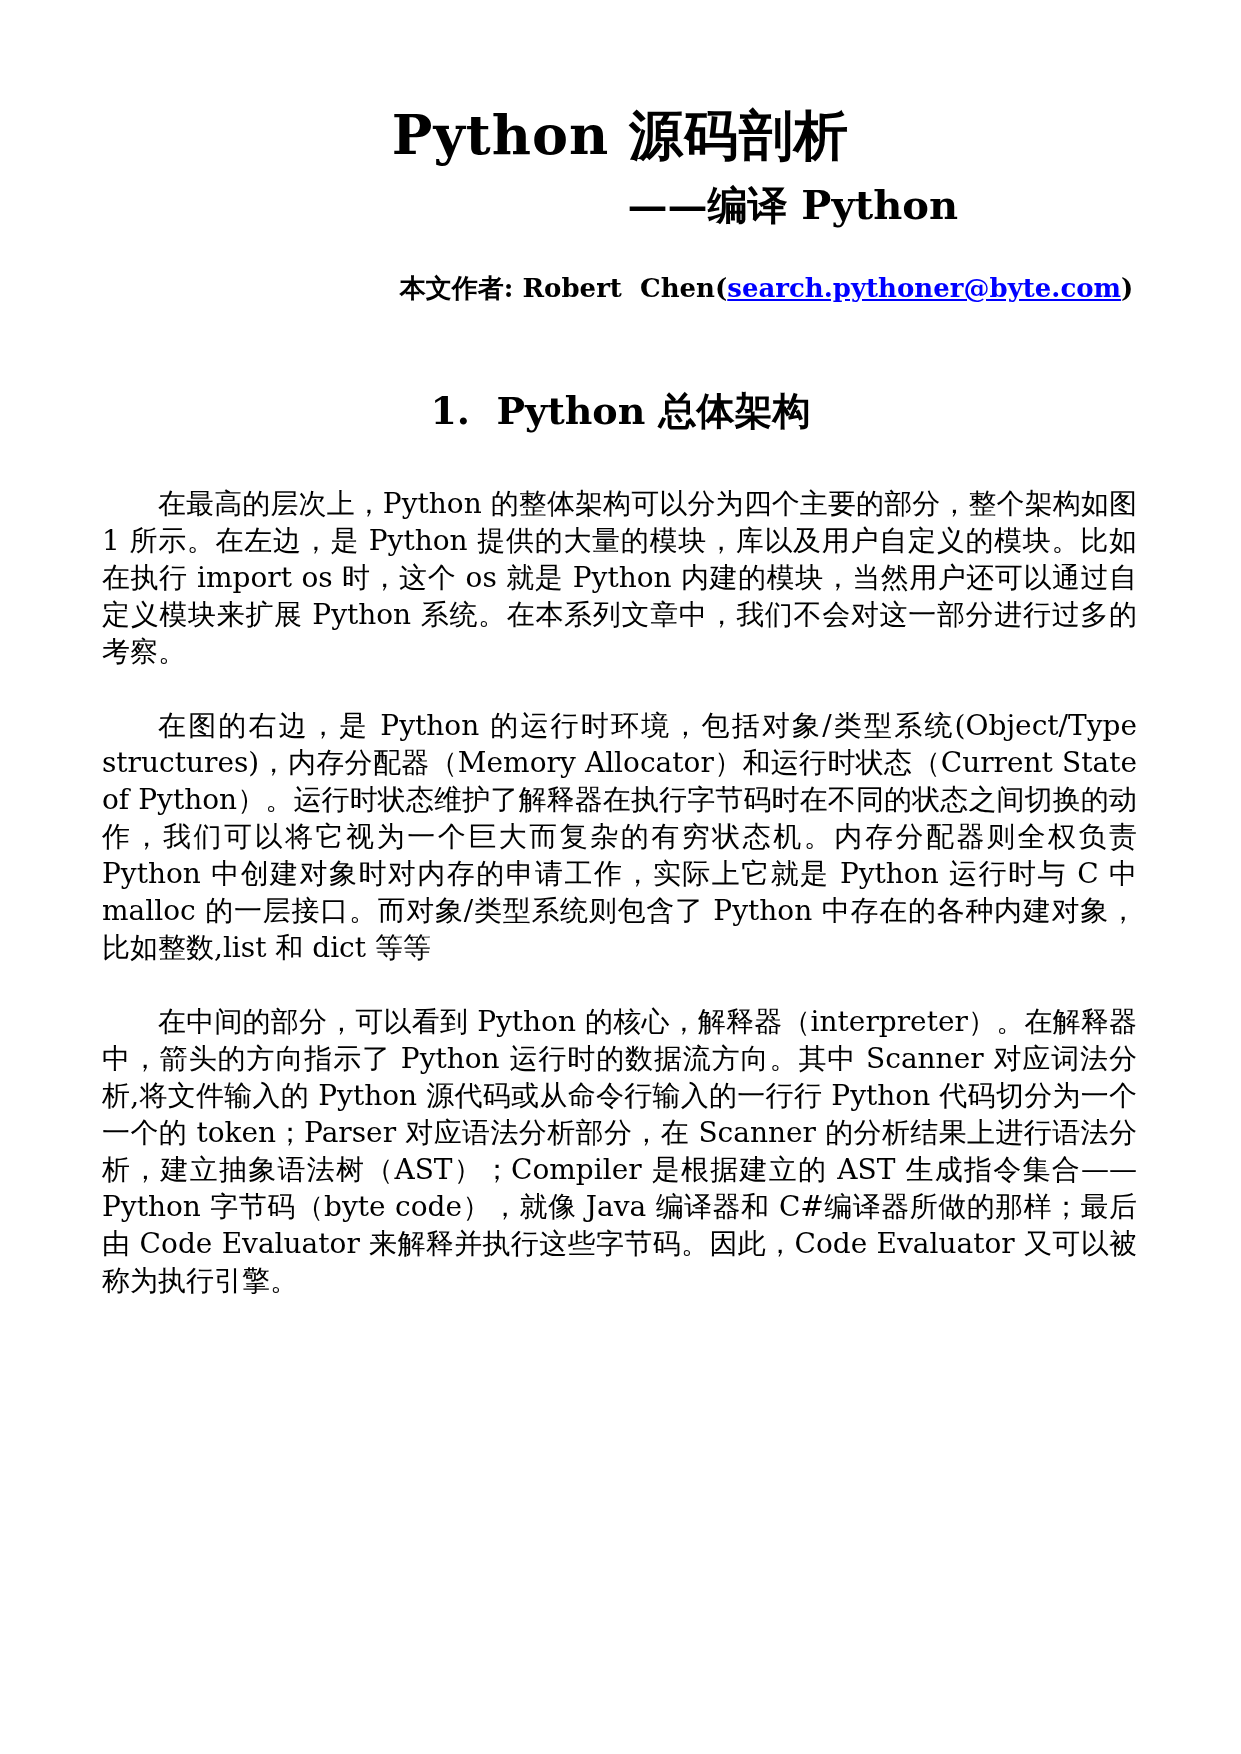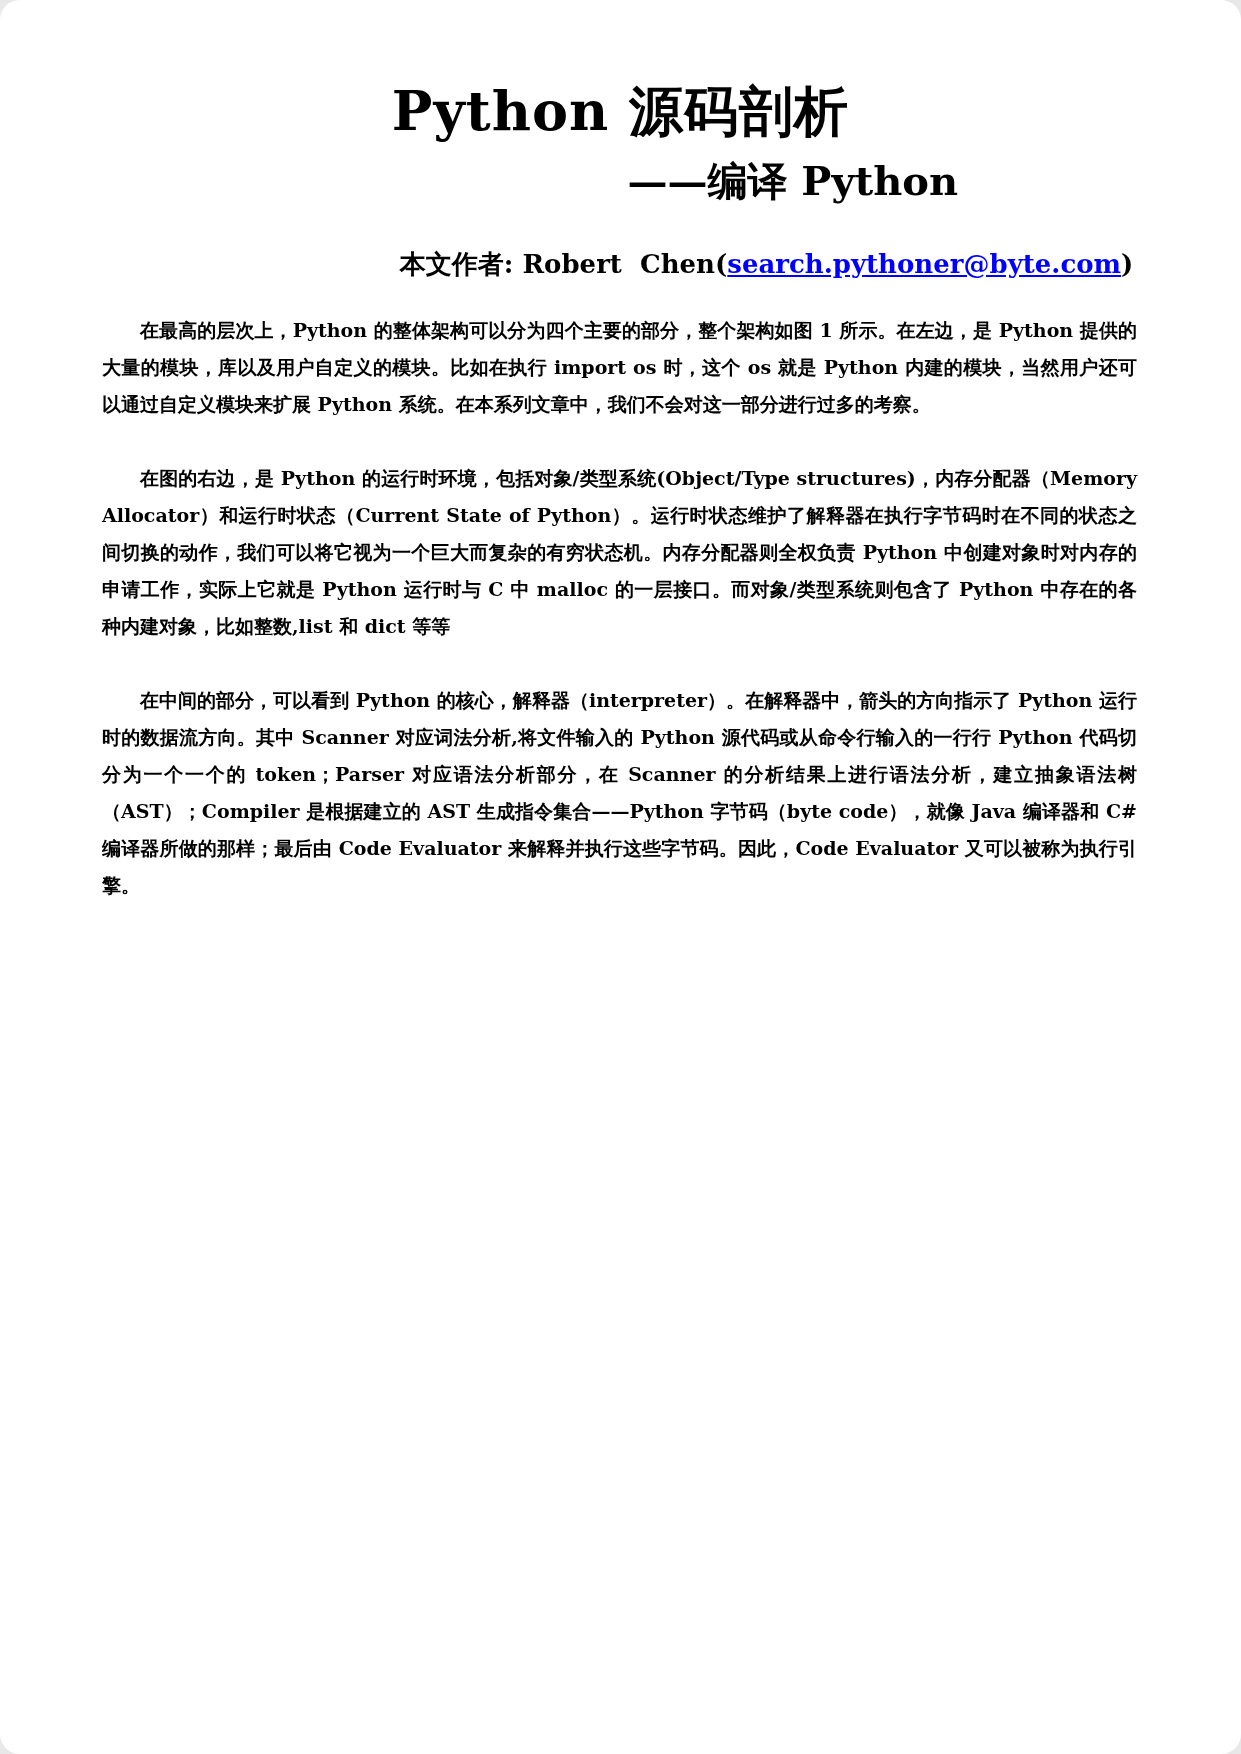--- a/index.html
+++ b/index.html
@@ -3,25 +3,24 @@
 <meta charset="utf-8">
 <style>
   html, body { margin: 0; padding: 0; background: #e8e8e8; }
   .page {
     position: relative;
     width: 1241px;
     height: 1754px;
     margin: 0 auto;
     background: #ffffff;
     box-sizing: border-box;
-    padding-top: 80px;
+    padding-top: 104px;
     overflow: hidden;
     font-family: "DejaVu Serif", "Liberation Serif", serif;
     color: #000000;
-    border-radius: 20px;
   }
   .doc-title {
     margin: 0;
     text-align: center;
     font-size: 54px;
     font-weight: bold;
     line-height: 1.15;
     white-space: pre-wrap;
     letter-spacing: 1px;
   }
@@ -49,40 +48,41 @@
   }
   .section-heading {
     margin: 50px 0 48px 0;
     text-align: center;
     font-size: 38px;
     font-weight: bold;
     white-space: pre-wrap;
   }
   .body-text p {
     margin: 0 104px 37px 102px;
-    font-size: 19px;
+    font-size: 28px;
     line-height: 37px;
     text-indent: 2em;
     text-align: justify;
-    font-weight: bold;
+    font-weight: normal;
   }
 </style>
 </head>
 <body>
 
 <div class="page">
 
   <h1 class="doc-title">Python 源码剖析</h1>
 
   <div class="doc-subtitle">——编译 Python</div>
 
   <div class="author-line">
     <span>本文作者: Robert  Chen(</span><a href="#">search.pythoner@byte.com</a><span>)</span>
   </div>
 
+  <h2 class="section-heading">1.  Python 总体架构</h2>
 
   <div class="body-text">
     <p>在最高的层次上，Python 的整体架构可以分为四个主要的部分，整个架构如图 1 所示。在左边，是 Python 提供的大量的模块，库以及用户自定义的模块。比如在执行 import os 时，这个 os 就是 Python 内建的模块，当然用户还可以通过自定义模块来扩展 Python 系统。在本系列文章中，我们不会对这一部分进行过多的考察。</p>
     <p>在图的右边，是 Python 的运行时环境，包括对象/类型系统(Object/Type structures)，内存分配器（Memory Allocator）和运行时状态（Current State of Python）。运行时状态维护了解释器在执行字节码时在不同的状态之间切换的动作，我们可以将它视为一个巨大而复杂的有穷状态机。内存分配器则全权负责 Python 中创建对象时对内存的申请工作，实际上它就是 Python 运行时与 C 中 malloc 的一层接口。而对象/类型系统则包含了 Python 中存在的各种内建对象，比如整数,list 和 dict 等等</p>
     <p>在中间的部分，可以看到 Python 的核心，解释器（interpreter）。在解释器中，箭头的方向指示了 Python 运行时的数据流方向。其中 Scanner 对应词法分析,将文件输入的 Python 源代码或从命令行输入的一行行 Python 代码切分为一个一个的 token；Parser 对应语法分析部分，在 Scanner 的分析结果上进行语法分析，建立抽象语法树（AST）；Compiler 是根据建立的 AST 生成指令集合——Python 字节码（byte code），就像 Java 编译器和 C#编译器所做的那样；最后由 Code Evaluator 来解释并执行这些字节码。因此，Code Evaluator 又可以被称为执行引擎。</p>
   </div>
 
 </div>
 
 </body></html>

